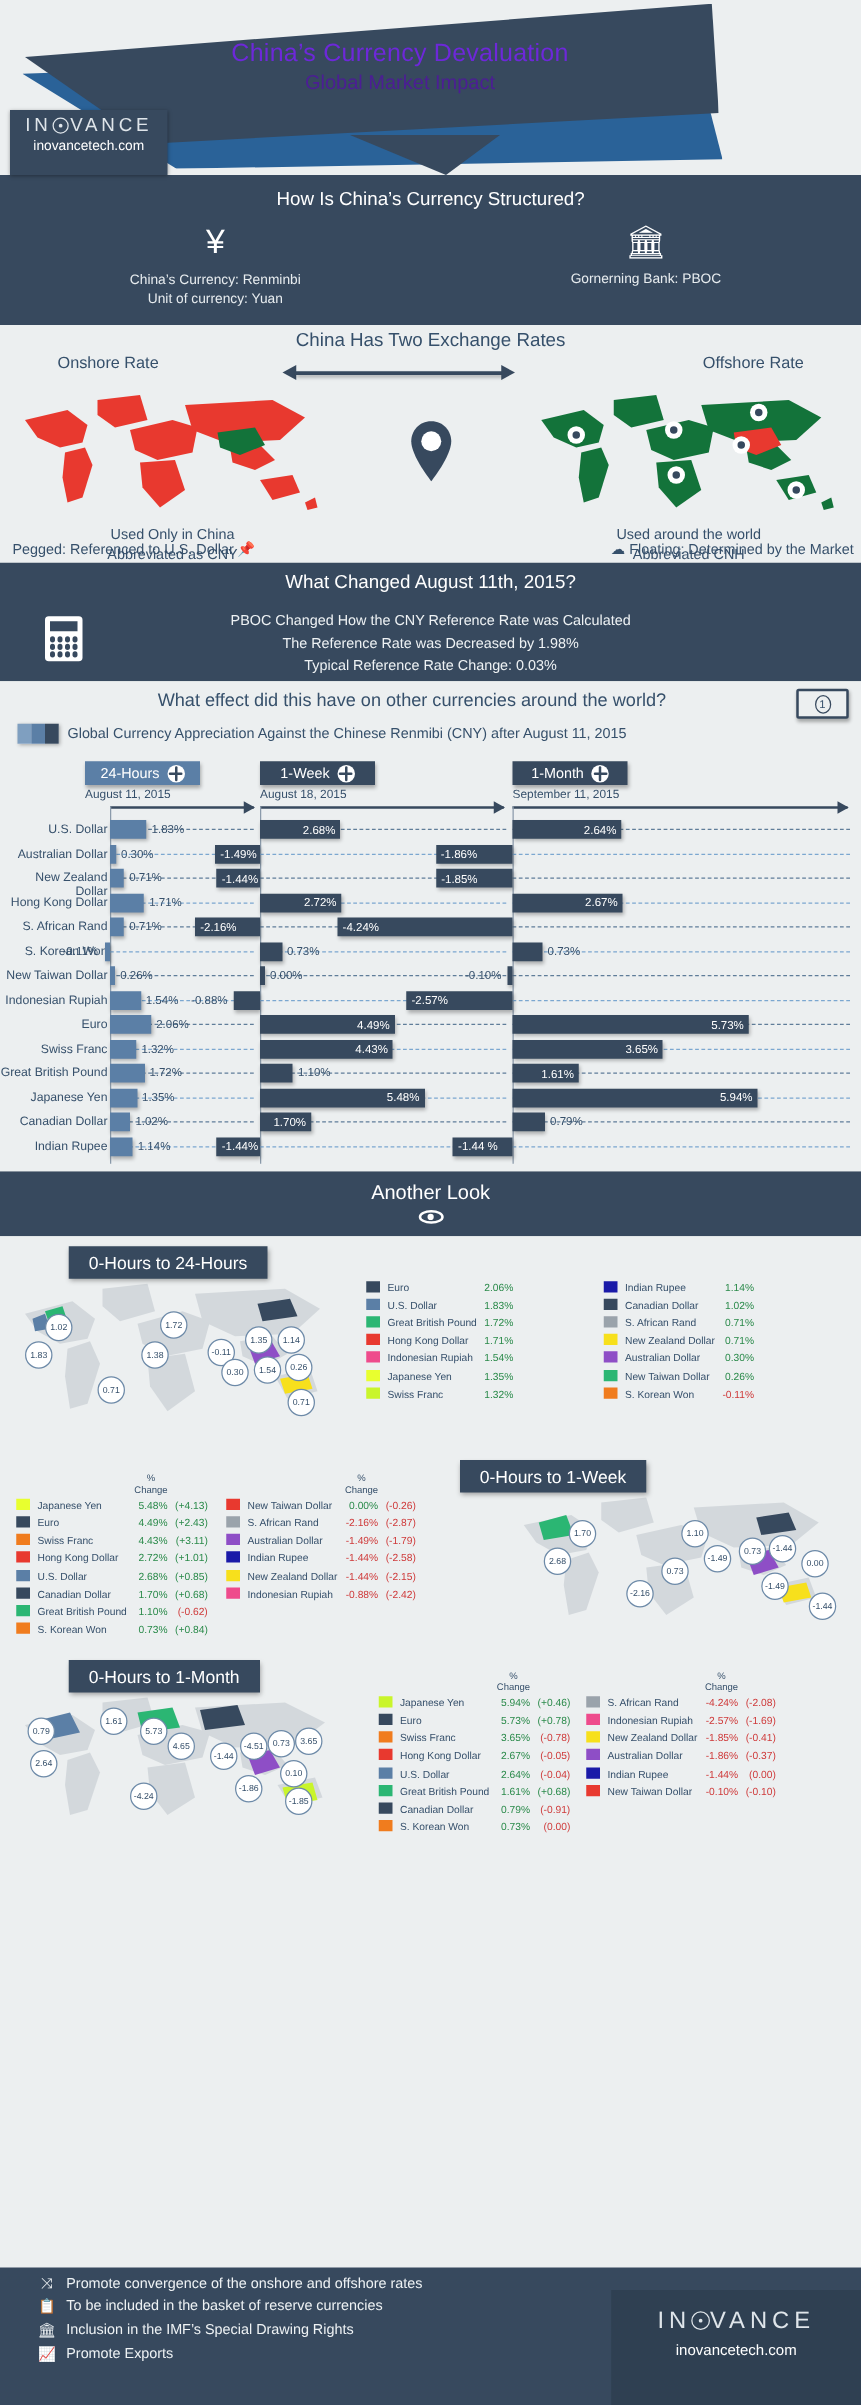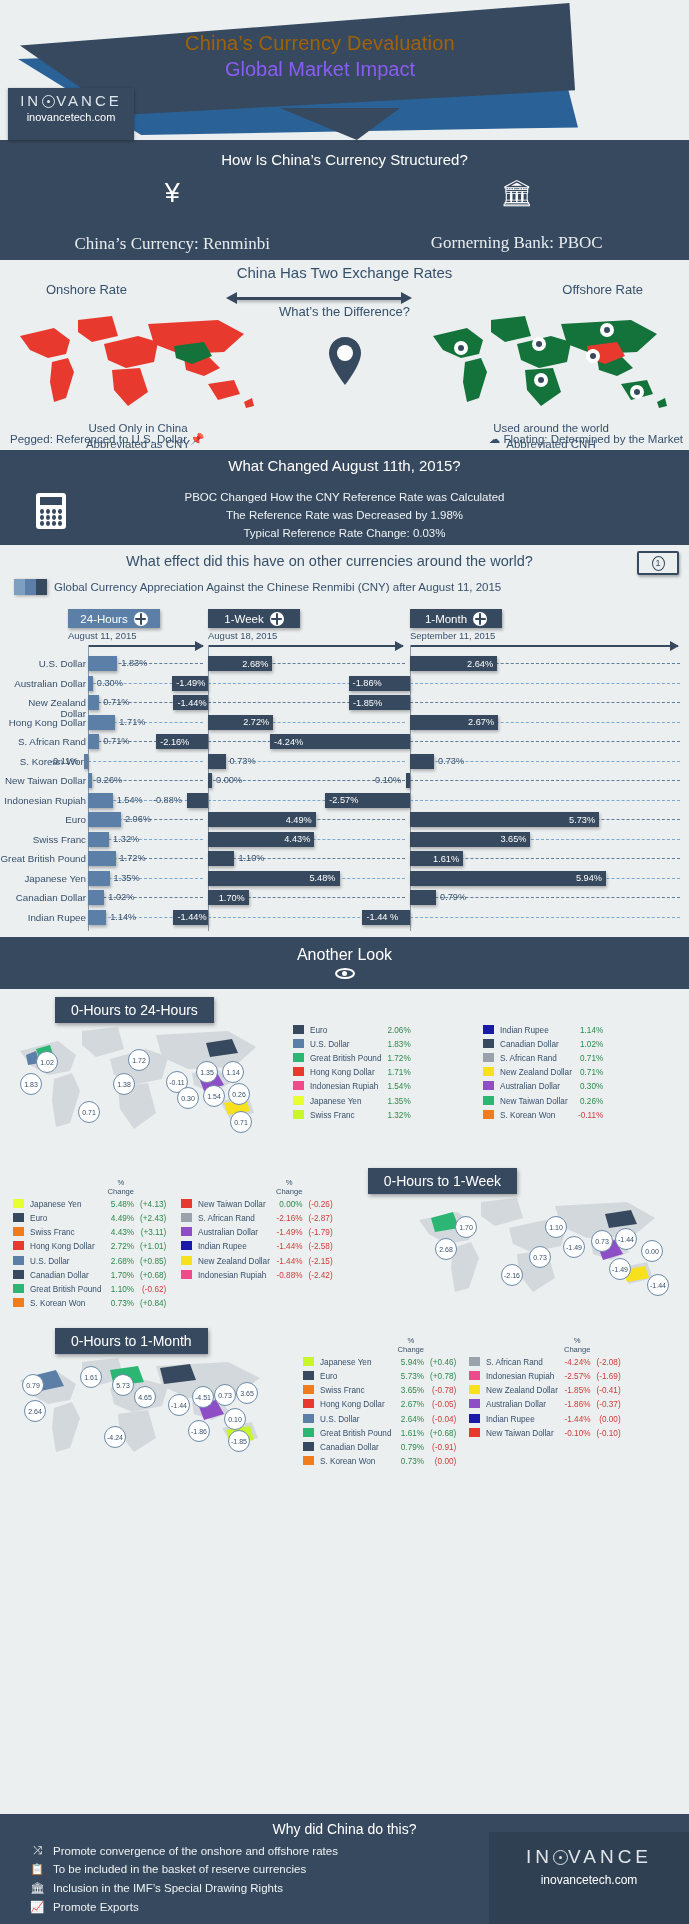--- a/index.html
+++ b/index.html
@@ -28,22 +28,22 @@
   }
   #hero .banner-tail {
     position:absolute; left:280px; top:108px; width:120px; height:32px;
     background:#37495e;
     clip-path: polygon(0% 0%, 100% 0%, 64% 100%);
   }
   #hero .title-wrap {
     position:absolute; left:0; top:32px; width:640px; text-align:center;
     z-index:4;
   }
-  #hero .t1 { font-size:20px; color:#a16207; letter-spacing:.2px; }
-  #hero .t2 { font-size:20px; color:#8b5cf6; margin-top:3px; }
+  #hero .t1 { font-size:20px; color:#6d28d9; letter-spacing:.2px; }
+  #hero .t2 { font-size:16px; color:#4c1d95; margin-top:3px; }
 
   #logo-box {
     position:absolute; left:8px; top:88px; width:126px; height:52px;
     background:#37495e; z-index:6;
     box-shadow:0 1px 3px rgba(0,0,0,.35);
   }
   #logo-box .brand {
     color:#dfe5ea; font-size:15px; letter-spacing:3px; text-align:center;
     padding-top:4px; position:relative;
   }
@@ -57,21 +57,21 @@
   }
   #logo-box .site { color:#fff; font-size:11px; text-align:center; margin-top:2px; }
 
   
   #sec-structure { height:120px; padding-top:11px; }
   #sec-structure h2 { font-size:15px; font-weight:normal; text-align:center; color:#fff; }
   .struct-row { display:flex; margin-top:12px; }
   .struct-col { flex:1; text-align:center; }
   .glyph-yen { font-size:27px; color:#fff; line-height:1; }
   .glyph-bank { font-size:26px; color:#fff; line-height:1; }
-  .struct-col p { font-size:17px; color:#e7ecef; margin-top:26px; line-height:1.35;font-family:Liberation Serif, serif; }
+  .struct-col p { font-size:11px; color:#e7ecef; margin-top:10px; line-height:1.35; }
 
   
   #sec-rates { height:190px; position:relative; }
   #sec-rates .center-title{ position:absolute; top:4px; width:100%; text-align:center; font-size:15px; }
   .arrow-line { position:absolute; top:32px; left:226px; width:186px; height:12px; }
   .arrow-line .bar { position:absolute; top:5px; left:10px; right:10px; height:2.5px; background:#37495e; }
   .arrow-line .ah { position:absolute; top:0; width:0;height:0;border-top:6px solid transparent;border-bottom:6px solid transparent;}
   .arrow-line .ah.l{ left:0; border-right:11px solid #37495e;}
   .arrow-line .ah.r{ right:0; border-left:11px solid #37495e;}
   .rates-sub { position:absolute; top:44px; width:100%; text-align:center; font-size:13px; }
@@ -205,21 +205,20 @@
   </div>
 </div>
 
 <div id="sec-rates" class="light">
   <div class="center-title">China Has Two Exchange Rates</div>
   <div class="arrow-line">
     <div class="ah l"></div>
       <div class="bar"></div>
       <div class="ah r"></div>
   </div>
-  <div class="rates-sub">What’s the Difference?</div>
   <div class="rate-label left">Onshore Rate</div>
   <div class="rate-label right">Offshore Rate</div>
 
   <svg class="map left" viewBox="0 0 260 112">
     <g fill="#e8392f">
       <path d="M12 30 L46 22 L62 34 L58 48 L40 52 L22 44 Z"></path>
       <path d="M44 56 L60 52 L66 66 L58 92 L46 96 L42 76 Z"></path>
       <path d="M70 14 L104 10 L110 30 L84 36 L70 26 Z"></path>
       <path d="M96 38 L130 30 L150 36 L146 56 L118 62 L100 54 Z"></path>
       <path d="M104 64 L132 62 L140 86 L120 100 L106 84 Z"></path>
@@ -903,21 +902,20 @@
             <td>New Taiwan Dollar</td>
             <td class="neg-v" style="text-align: right;">-0.10%</td>
             <td class="neg-v" style="text-align: right;">(-0.10)</td>
           </tr>
         </tbody>
     </table>
   </div>
 </div>
 
 <div id="footer">
-  <h2>Why did China do this?</h2>
   <ul id="footer-list">
       <li>
         <span class="ic">⤨</span>
         <span>Promote convergence of the onshore and offshore rates</span>
       </li>
       <li>
         <span class="ic">📋</span>
         <span>To be included in the basket of reserve currencies</span>
       </li>
       <li>

